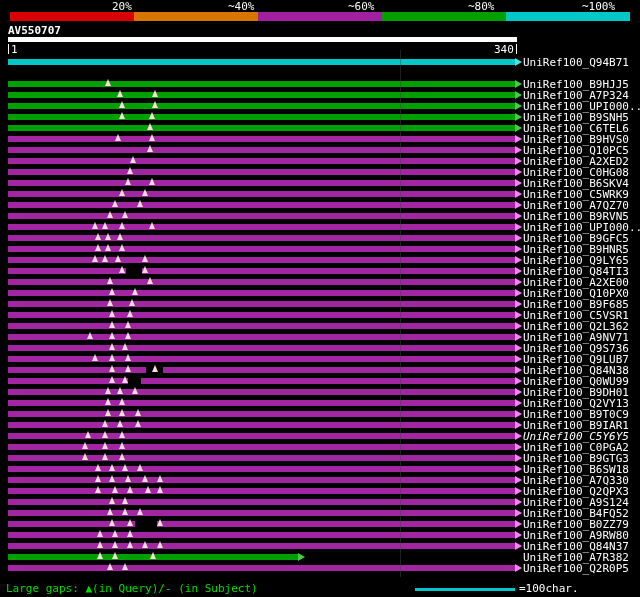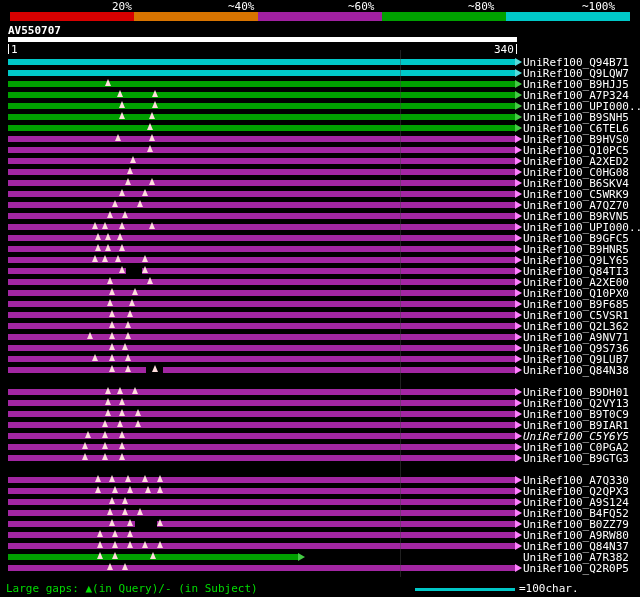--- a/index.html
+++ b/index.html
@@ -72,25 +72,20 @@
   <div class="coord" id="coord-start">1</div>
   <div class="coord" id="coord-end">340</div>
   <div class="tick" id="tick-right"></div>
 
   <div id="hit-rows">
       <div class="hit-row" style="top: 57px;">
         <div class="hit-bar" style="width: 507px; background: rgb(0, 200, 200);"></div>
         <div class="hit-arrow" style="left: 515px; border-left-color: rgb(85, 221, 221);"></div>
         <div class="hit-label">UniRef100_Q94B71</div>
       </div>
-      <div class="hit-row" style="top: 68px;">
-        <div class="hit-bar" style="width: 507px; background: rgb(0, 200, 200);"></div>
-        <div class="hit-arrow" style="left: 515px; border-left-color: rgb(85, 221, 221);"></div>
-        <div class="hit-label">UniRef100_Q9LQW7</div>
-      </div>
       <div class="hit-row" style="top: 79px;">
         <div class="hit-bar" style="width: 507px; background: rgb(0, 160, 0);"></div>
         <div class="hit-arrow" style="left: 515px; border-left-color: rgb(68, 204, 68);"></div>
         <div class="hit-tri" style="left: 105px; border-bottom-color: rgb(255, 221, 221);"></div>
         <div class="hit-label">UniRef100_B9HJJ5</div>
       </div>
       <div class="hit-row" style="top: 90px;">
         <div class="hit-bar" style="width: 507px; background: rgb(0, 160, 0);"></div>
         <div class="hit-arrow" style="left: 515px; border-left-color: rgb(68, 204, 68);"></div>
         <div class="hit-tri" style="left: 117px; border-bottom-color: rgb(255, 221, 221);"></div>
@@ -272,20 +267,28 @@
       </div>
       <div class="hit-row" style="top: 365px;">
         <div class="hit-bar" style="width: 507px; background: rgb(162, 38, 162);"></div>
         <div class="hit-gap" style="left: 146px; width: 17px; background: rgb(0, 0, 0);"></div>
         <div class="hit-arrow" style="left: 515px; border-left-color: rgb(255, 128, 255);"></div>
         <div class="hit-tri" style="left: 109px; border-bottom-color: rgb(255, 221, 221);"></div>
         <div class="hit-tri" style="left: 125px; border-bottom-color: rgb(255, 221, 221);"></div>
         <div class="hit-tri" style="left: 152px; border-bottom-color: rgb(255, 221, 221);"></div>
         <div class="hit-label">UniRef100_Q84N38</div>
       </div>
+      <div class="hit-row" style="top: 376px;">
+        <div class="hit-bar" style="width: 507px; background: rgb(162, 38, 162);"></div>
+        <div class="hit-gap" style="left: 128px; width: 13px; background: rgb(0, 0, 0);"></div>
+        <div class="hit-arrow" style="left: 515px; border-left-color: rgb(255, 128, 255);"></div>
+        <div class="hit-tri" style="left: 109px; border-bottom-color: rgb(255, 221, 221);"></div>
+        <div class="hit-tri" style="left: 122px; border-bottom-color: rgb(255, 221, 221);"></div>
+        <div class="hit-label">UniRef100_Q0WU99</div>
+      </div>
       <div class="hit-row" style="top: 387px;">
         <div class="hit-bar" style="width: 507px; background: rgb(162, 38, 162);"></div>
         <div class="hit-arrow" style="left: 515px; border-left-color: rgb(255, 128, 255);"></div>
         <div class="hit-tri" style="left: 105px; border-bottom-color: rgb(255, 221, 221);"></div>
         <div class="hit-tri" style="left: 117px; border-bottom-color: rgb(255, 221, 221);"></div>
         <div class="hit-tri" style="left: 132px; border-bottom-color: rgb(255, 221, 221);"></div>
         <div class="hit-label">UniRef100_B9DH01</div>
       </div>
       <div class="hit-row" style="top: 398px;">
         <div class="hit-bar" style="width: 507px; background: rgb(162, 38, 162);"></div>
@@ -326,20 +329,29 @@
         <div class="hit-tri" style="left: 119px; border-bottom-color: rgb(255, 221, 221);"></div>
         <div class="hit-label">UniRef100_C0PGA2</div>
       </div>
       <div class="hit-row" style="top: 453px;">
         <div class="hit-bar" style="width: 507px; background: rgb(162, 38, 162);"></div>
         <div class="hit-arrow" style="left: 515px; border-left-color: rgb(255, 128, 255);"></div>
         <div class="hit-tri" style="left: 82px; border-bottom-color: rgb(255, 221, 221);"></div>
         <div class="hit-tri" style="left: 102px; border-bottom-color: rgb(255, 221, 221);"></div>
         <div class="hit-tri" style="left: 119px; border-bottom-color: rgb(255, 221, 221);"></div>
         <div class="hit-label">UniRef100_B9GTG3</div>
+      </div>
+      <div class="hit-row" style="top: 464px;">
+        <div class="hit-bar" style="width: 507px; background: rgb(162, 38, 162);"></div>
+        <div class="hit-arrow" style="left: 515px; border-left-color: rgb(255, 128, 255);"></div>
+        <div class="hit-tri" style="left: 95px; border-bottom-color: rgb(255, 221, 221);"></div>
+        <div class="hit-tri" style="left: 109px; border-bottom-color: rgb(255, 221, 221);"></div>
+        <div class="hit-tri" style="left: 122px; border-bottom-color: rgb(255, 221, 221);"></div>
+        <div class="hit-tri" style="left: 137px; border-bottom-color: rgb(255, 221, 221);"></div>
+        <div class="hit-label">UniRef100_B6SW18</div>
       </div>
       <div class="hit-row" style="top: 475px; padding-left: 16px;">
         <div class="hit-bar" style="width: 507px; background: rgb(162, 38, 162);"></div>
         <div class="hit-arrow" style="left: 515px; border-left-color: rgb(255, 128, 255);"></div>
         <div class="hit-tri" style="left: 95px; border-bottom-color: rgb(255, 221, 221);"></div>
         <div class="hit-tri" style="left: 109px; border-bottom-color: rgb(255, 221, 221);"></div>
         <div class="hit-tri" style="left: 125px; border-bottom-color: rgb(255, 221, 221);"></div>
         <div class="hit-tri" style="left: 142px; border-bottom-color: rgb(255, 221, 221);"></div>
         <div class="hit-tri" style="left: 157px; border-bottom-color: rgb(255, 221, 221);"></div>
         <div class="hit-label">UniRef100_A7Q330</div>

